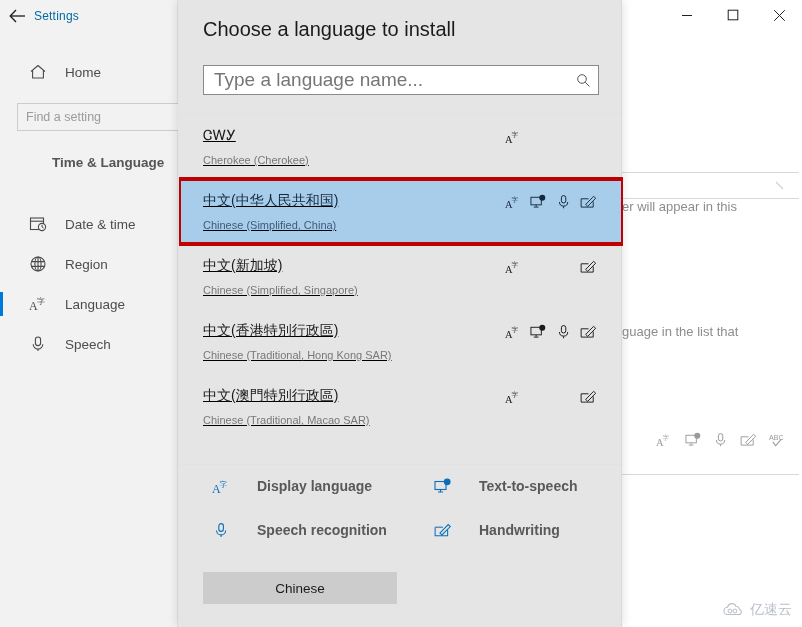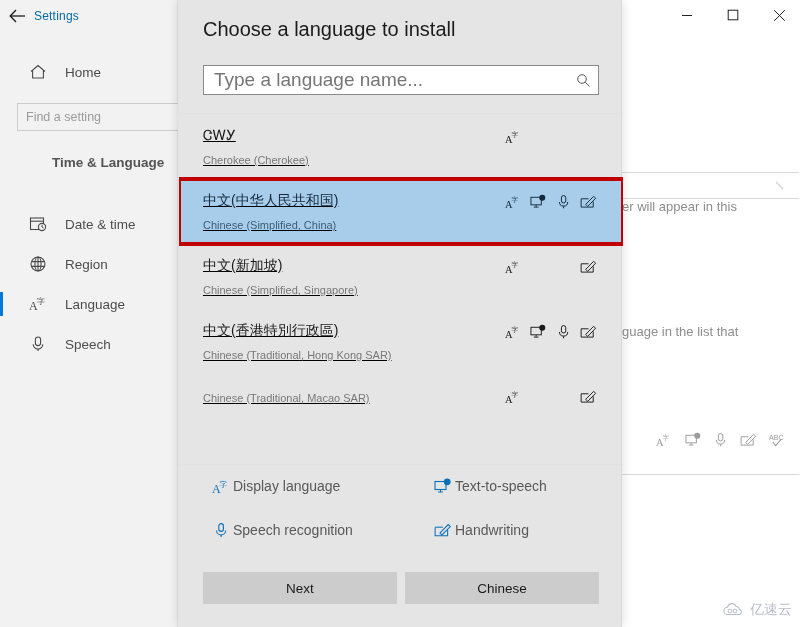--- a/index.html
+++ b/index.html
@@ -308,21 +308,22 @@
     width: 24px;
     display: flex;
     align-items: center;
     justify-content: center;
     color: #0b6fb8;
     flex: 0 0 auto;
   }
   .legend-item .l-label {
     font-size: 14px;
     color: #595959;
-    margin-left: 0;
+    margin-left: 24px;
+    font-weight: bold;
   }
 
   .dlg-buttons {
     position: absolute;
     left: 24px;
     top: 572px;
     display: flex;
     gap: 8px;
   }
   .dlg-btn {
@@ -620,20 +621,21 @@
             <svg width="17" height="16" viewBox="0 0 18 16">
               <path d="M1.2 4.6 V13.4 H14 V7.4" fill="none" stroke="#1a1a1a" stroke-width="1"></path>
               <path d="M1.2 4.6 H9" fill="none" stroke="#1a1a1a" stroke-width="1"></path>
               <path d="M6 10.6 L14.4 2 L16.6 4 L8.2 12.6 Z" fill="none" stroke="#1a1a1a" stroke-width="1"></path>
             </svg>
           </span>
         </div>
       </div>
 
       <div class="lang-row">
+        <div class="native">中文(澳門特別行政區)</div>
         <div class="english">Chinese (Traditional, Macao SAR)</div>
         <div class="row-icons">
           <span class="slot">
             <svg width="17" height="16" viewBox="0 0 18 16">
               <text x="0" y="14" font-family="Liberation Serif, serif" font-size="11" fill="#1a1a1a">A</text>
               <text x="7" y="8" font-family="Liberation Sans, sans-serif" font-size="7" fill="#1a1a1a">字</text>
             </svg>
           </span>
           <span class="slot"></span>
           <span class="slot"></span>
@@ -692,21 +694,20 @@
             <path d="M1.2 5 H9.4" fill="none" stroke="#0b6fb8" stroke-width="1.1"></path>
             <path d="M6.2 11.2 L15 2.2 L17.2 4.3 L8.4 13.2 Z" fill="none" stroke="#0b6fb8" stroke-width="1.1"></path>
           </svg>
         </span>
         <span class="l-label">Handwriting</span>
       </div>
 
     </div>
 
     <div class="dlg-buttons">
-      <button class="dlg-btn">Next</button>
       <button class="dlg-btn">Chinese</button>
     </div>
 
   </div>
 
   <div class="watermark">
     <svg width="24" height="16" viewBox="0 0 24 16">
       <path d="M5.5 12.5 a3.6 3.6 0 0 1 0-7.2 a4.4 4.4 0 0 1 8.4-1 a3.2 3.2 0 0 1 3.4 3.1 a2.6 2.6 0 0 1 -1.2 5.1 Z" fill="none" stroke="#b8bec8" stroke-width="1.1"></path>
       <circle cx="8" cy="9" r="1.9" fill="none" stroke="#b8bec8" stroke-width="1"></circle>
       <circle cx="13" cy="9" r="1.9" fill="none" stroke="#b8bec8" stroke-width="1"></circle>

